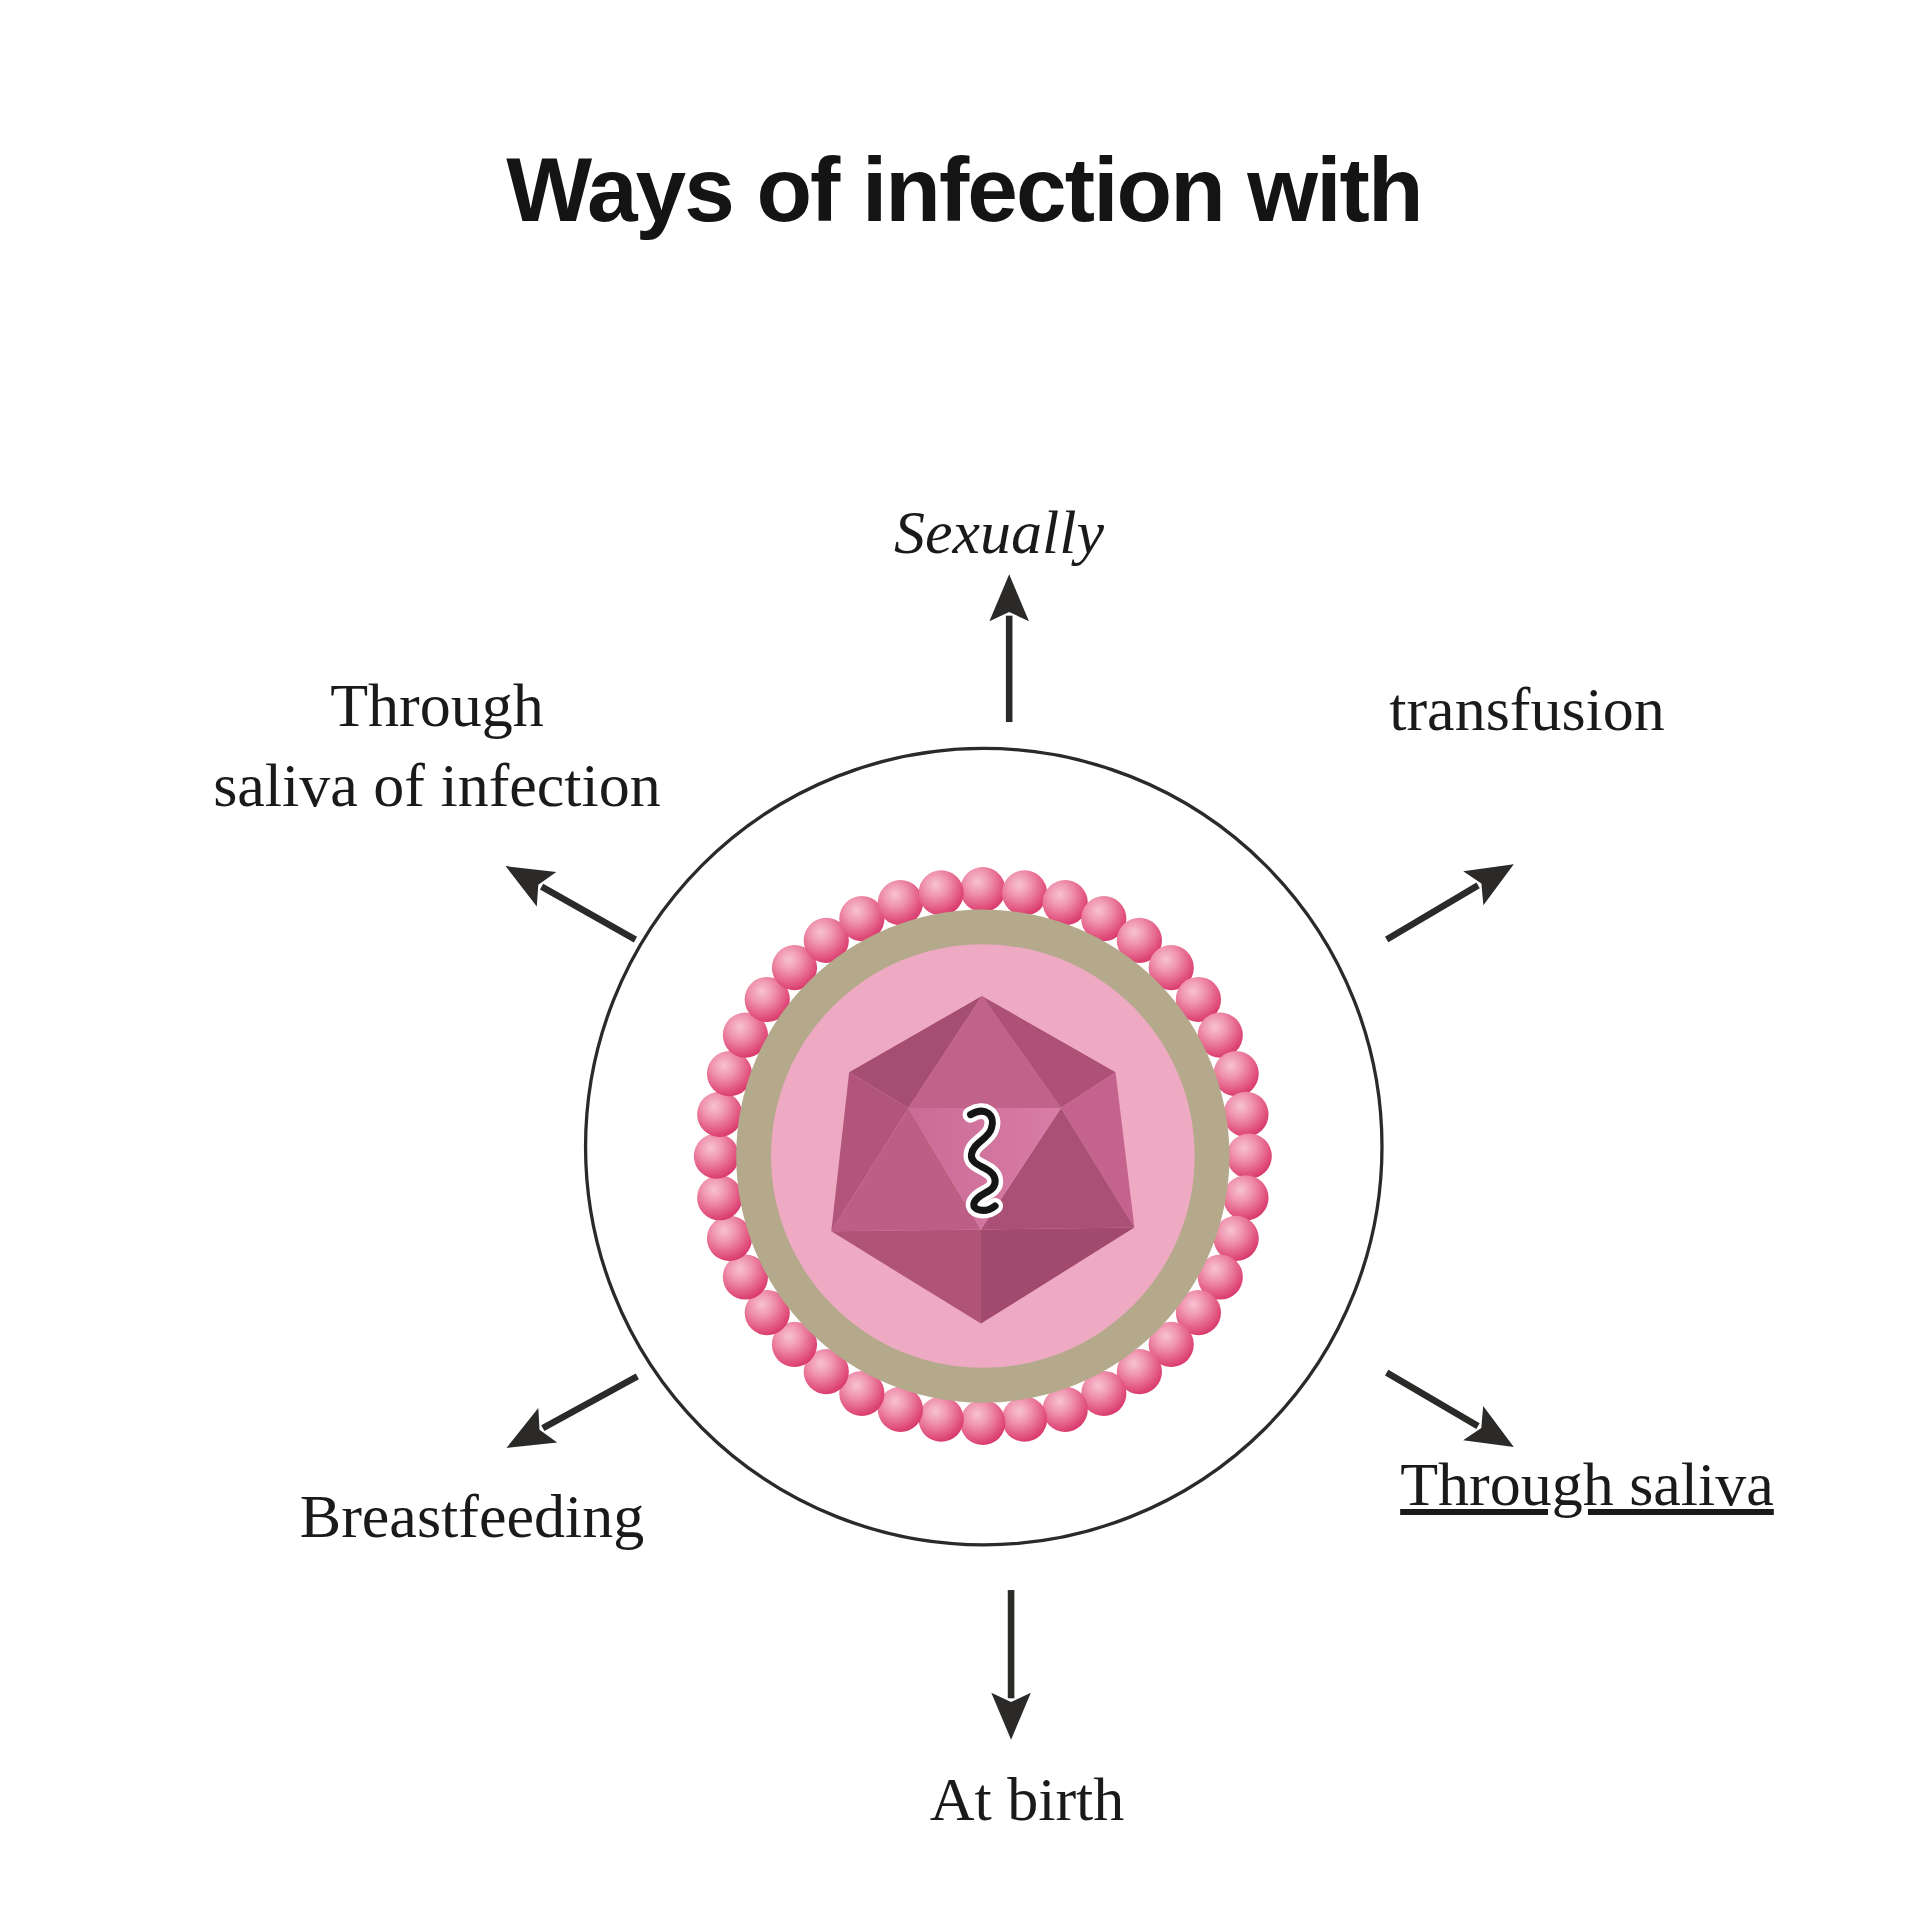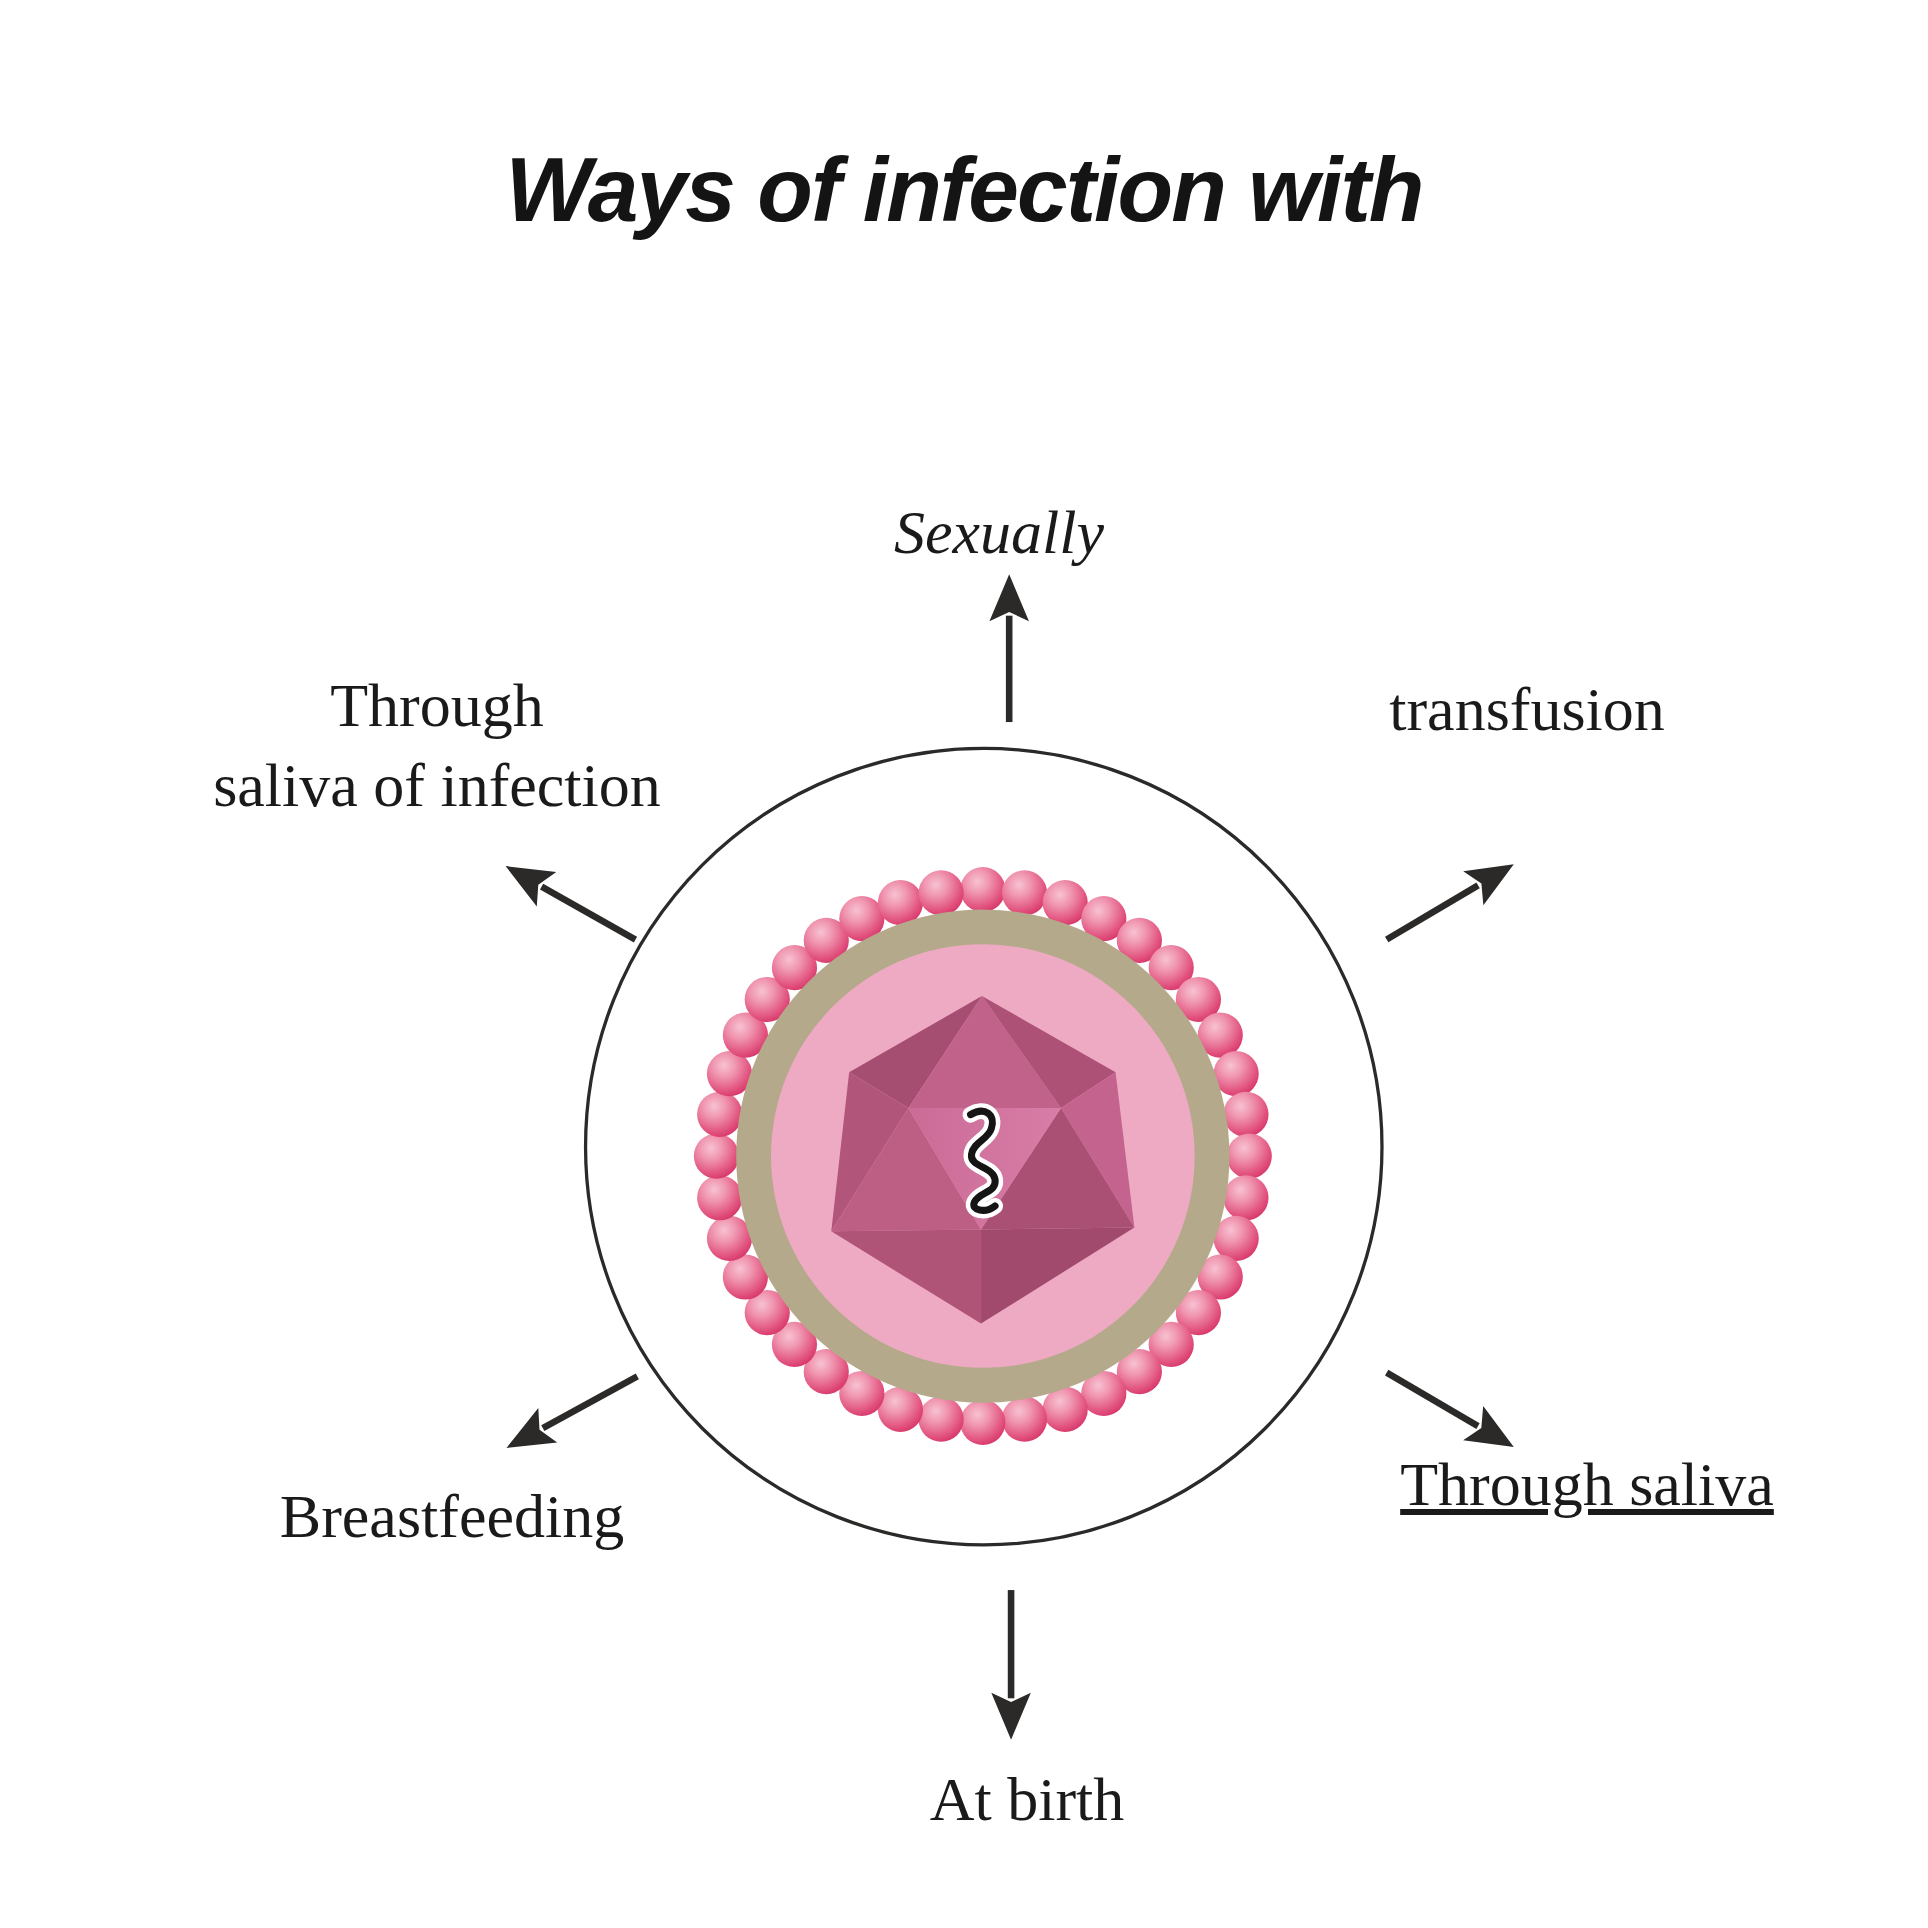--- a/index.html
+++ b/index.html
@@ -4,21 +4,21 @@
 <style>
   html,body{margin:0;padding:0;background:#ffffff;}
   #stage{
     position:relative;width:1928px;height:1928px;background:#ffffff;overflow:hidden;
     font-family:"Liberation Serif", serif;
   }
   .title{
     position:absolute;left:0;top:132px;width:100%;
     text-align:center;
     font-family:"Liberation Sans", sans-serif;
-    font-style:italic;font-weight:700;
+    font-weight:700;
     font-size:91px;line-height:115px;
     letter-spacing:-1.9px;
     color:#141414;
   }
   .label{
     position:absolute;transform:translateX(-50%);
     text-align:center;white-space:nowrap;
     font-family:"Liberation Serif", serif;
     font-size:62px;line-height:80px;
     color:#1a1a1a;
@@ -146,19 +146,19 @@
       </div>
       <div class="label" style="left: 1527px; top: 669px;">
         <div>transfusion</div>
       </div>
       <div class="label" style="left: 1587px; top: 1444px; text-decoration: underline;">
         <div>Through saliva</div>
       </div>
       <div class="label" style="left: 1015px; top: 1759px; margin-left: 12px;">
         <div>At birth</div>
       </div>
-      <div class="label" style="left: 452px; top: 1476px;">
+      <div class="label" style="left: 472px; top: 1476px;">
         <div>Breastfeeding</div>
       </div>
     </div>
 
 </div>
 
 
 </body></html>

